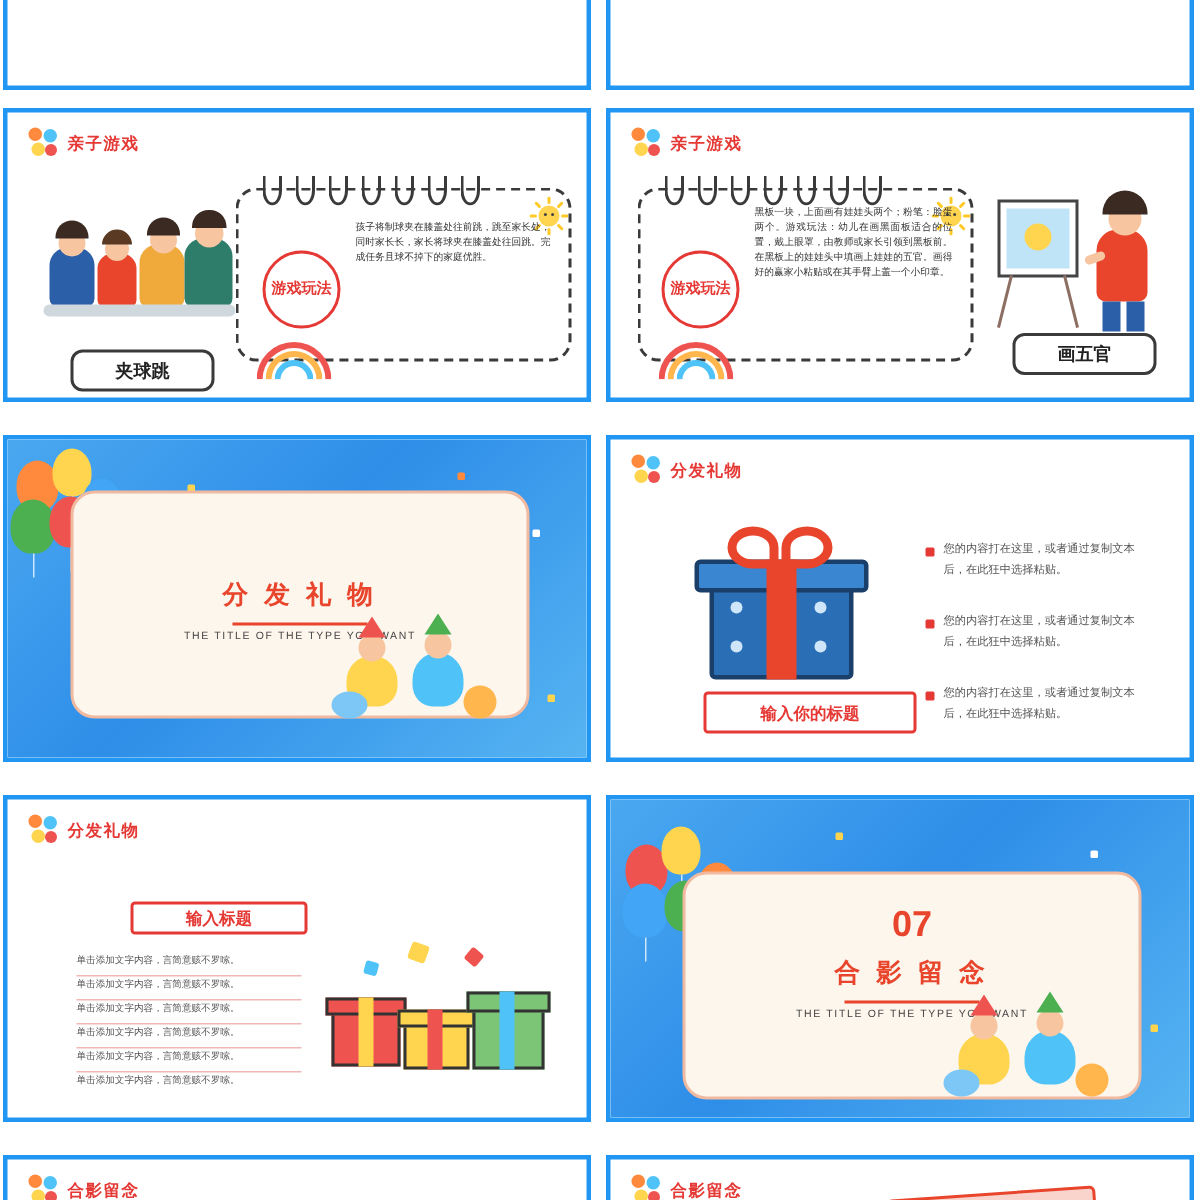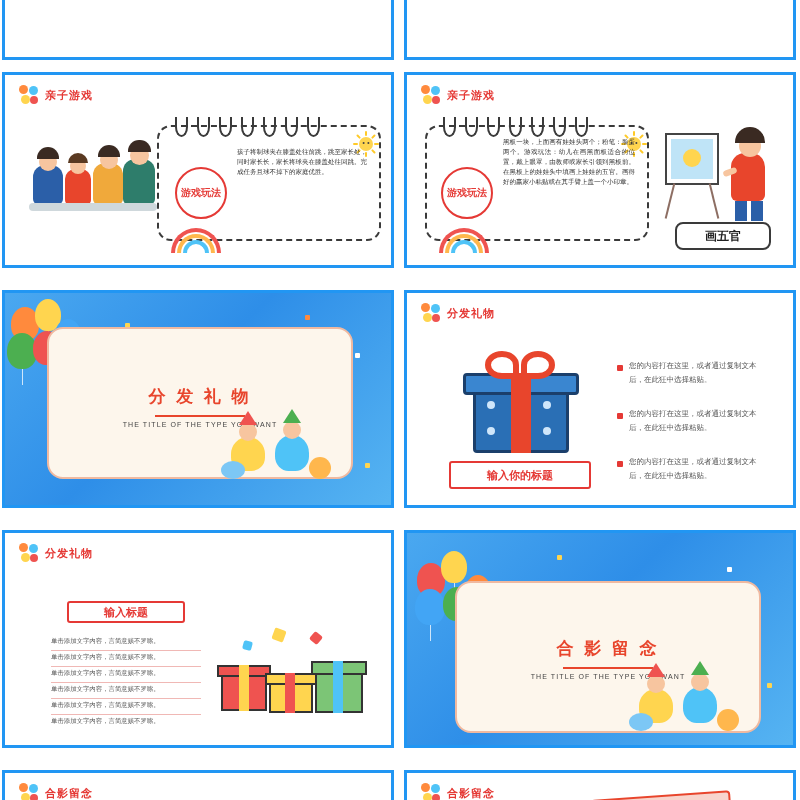--- a/index.html
+++ b/index.html
@@ -125,21 +125,21 @@
   .rule {
     position: absolute; height: 2px; background: #e8452c;
   }
 
   .redbtn {
     position: absolute;
     border: 2px solid #e53935;
     color: #e53935;
     font-size: 11px; font-weight: bold;
     display: flex; align-items: center; justify-content: center;
-    border-radius: 3px; background: #fff;
+    border-radius: 3px; background: #fff; margin-left: 20px;
   }
   .bullet {
     position: absolute; width: 6px; height: 6px; background: #e53935;
     border-radius: 1px;
   }
   .para {
     position: absolute; font-size: 7.5px; line-height: 1.8; color: #555;
   }
   .linetext {
     position: absolute; font-size: 6.4px; line-height: 2.0; color: #555;
@@ -228,20 +228,21 @@
           <circle cx="15.4" cy="12" r="1" fill="#444"></circle>
       </svg>
     </div>
     <div class="redbadge" style="left:170px; top:92px;">游戏玩法</div>
     <div class="body-text" style="left:232px; top:72px; width:130px;">孩子将制球夹在膝盖处往前跳，跳至家长处，同时家长长，家长将球夹在膝盖处往回跳。完成任务且球不掉下的家庭优胜。</div>
     <div class="rainbow" style="left:164px; top:150px;">
       <i style="width:50px;height:25px;border-width:4px;border-color:#ef5350;"></i>
       <i style="width:38px;height:19px;border-width:4px;border-color:#ffb74d;"></i>
       <i style="width:26px;height:13px;border-width:4px;border-color:#4fc3f7;"></i>
     </div>
+    <div class="caption" style="left:42px; top:158px; width:96px; height:28px;">夹球跳</div>
   </div>
 
   <div class="slide" style="left:404px; top:72px; width:392px; height:196px;">
     <div class="hdr">
       <span class="dots">
         <i class="d1"></i>
           <i class="d2"></i>
           <i class="d3"></i>
           <i class="d4"></i>
       </span>
@@ -413,20 +414,21 @@
     <div class="balloon" style="left:34px; top:18px; width:26px; height:32px; background:#ffd54f;"></div>
     <div class="balloon" style="left:8px; top:56px; width:30px; height:36px; background:#42a5f5;"></div>
     <div class="balloon" style="left:36px; top:54px; width:28px; height:34px; background:#4caf50;"></div>
     <div class="balloon" style="left:58px; top:42px; width:26px; height:32px; background:#ff8a3d;"></div>
 
     <div class="confetti" style="left:150px;top:22px;width:5px;height:5px;background:#ffd54f;"></div>
     <div class="confetti" style="left:320px;top:34px;width:5px;height:5px;background:#ffffff;"></div>
     <div class="confetti" style="left:360px;top:150px;width:5px;height:5px;background:#ffd54f;"></div>
 
     <div class="titlecard" style="left:48px; top:48px; width:306px; height:152px;"></div>
+    <div class="bignum" style="left:48px; top:70px; width:306px;">07</div>
     <div class="bigtitle" style="left:48px; top:104px; width:306px;">合 影 留 念</div>
     <div class="rule" style="left:156px; top:134px; width:90px;"></div>
     <div class="subtitle" style="left:48px; top:140px; width:306px;">THE TITLE OF THE TYPE YOU WANT</div>
 
     <div style="position:absolute; left:222px; top:136px; width:118px; height:62px;">
       <div style="position:absolute;left:10px;top:20px;width:34px;height:34px;background:#ffd54f;border-radius:50% 50% 40% 40%;"></div>
       <div style="position:absolute;left:18px;top:6px;width:18px;height:18px;background:#f7c59f;border-radius:50%;"></div>
       <div style="position:absolute;left:18px;top:-6px;width:18px;height:14px;border-left:9px solid transparent;border-right:9px solid transparent;border-bottom:14px solid #ef5350;"></div>
       <div style="position:absolute;left:54px;top:18px;width:34px;height:36px;background:#4fc3f7;border-radius:50% 50% 40% 40%;"></div>
       <div style="position:absolute;left:62px;top:4px;width:18px;height:18px;background:#f7c59f;border-radius:50%;"></div>

